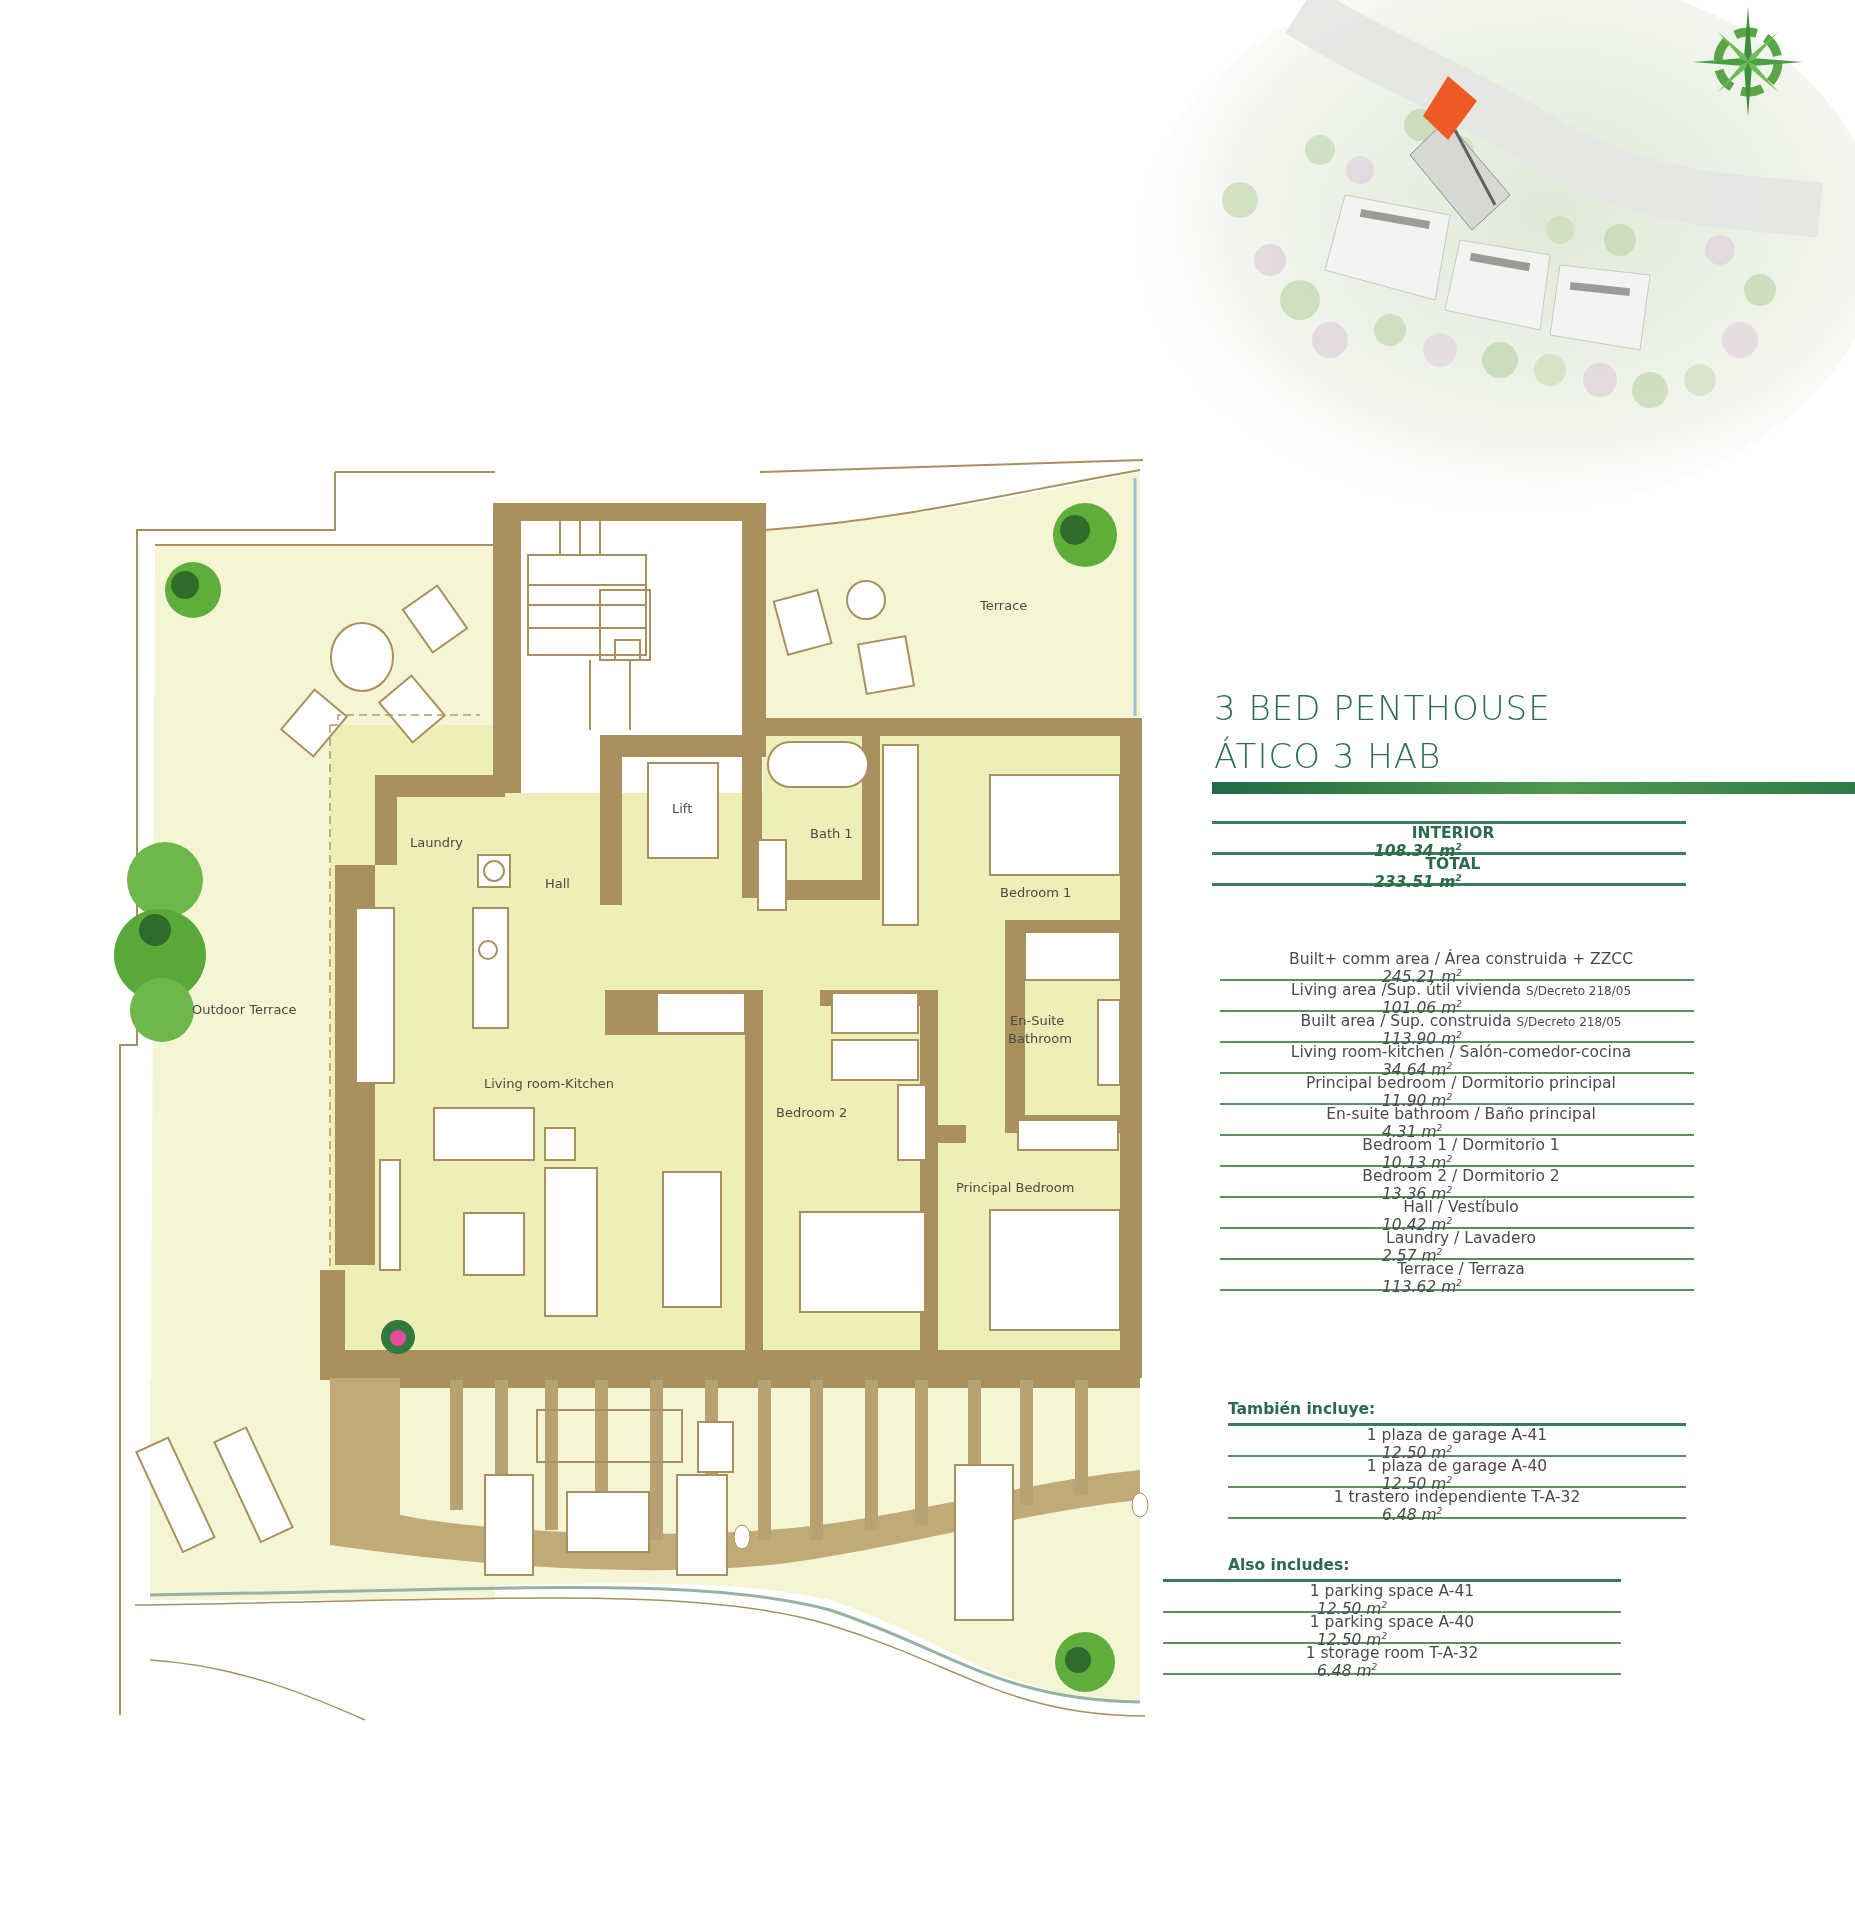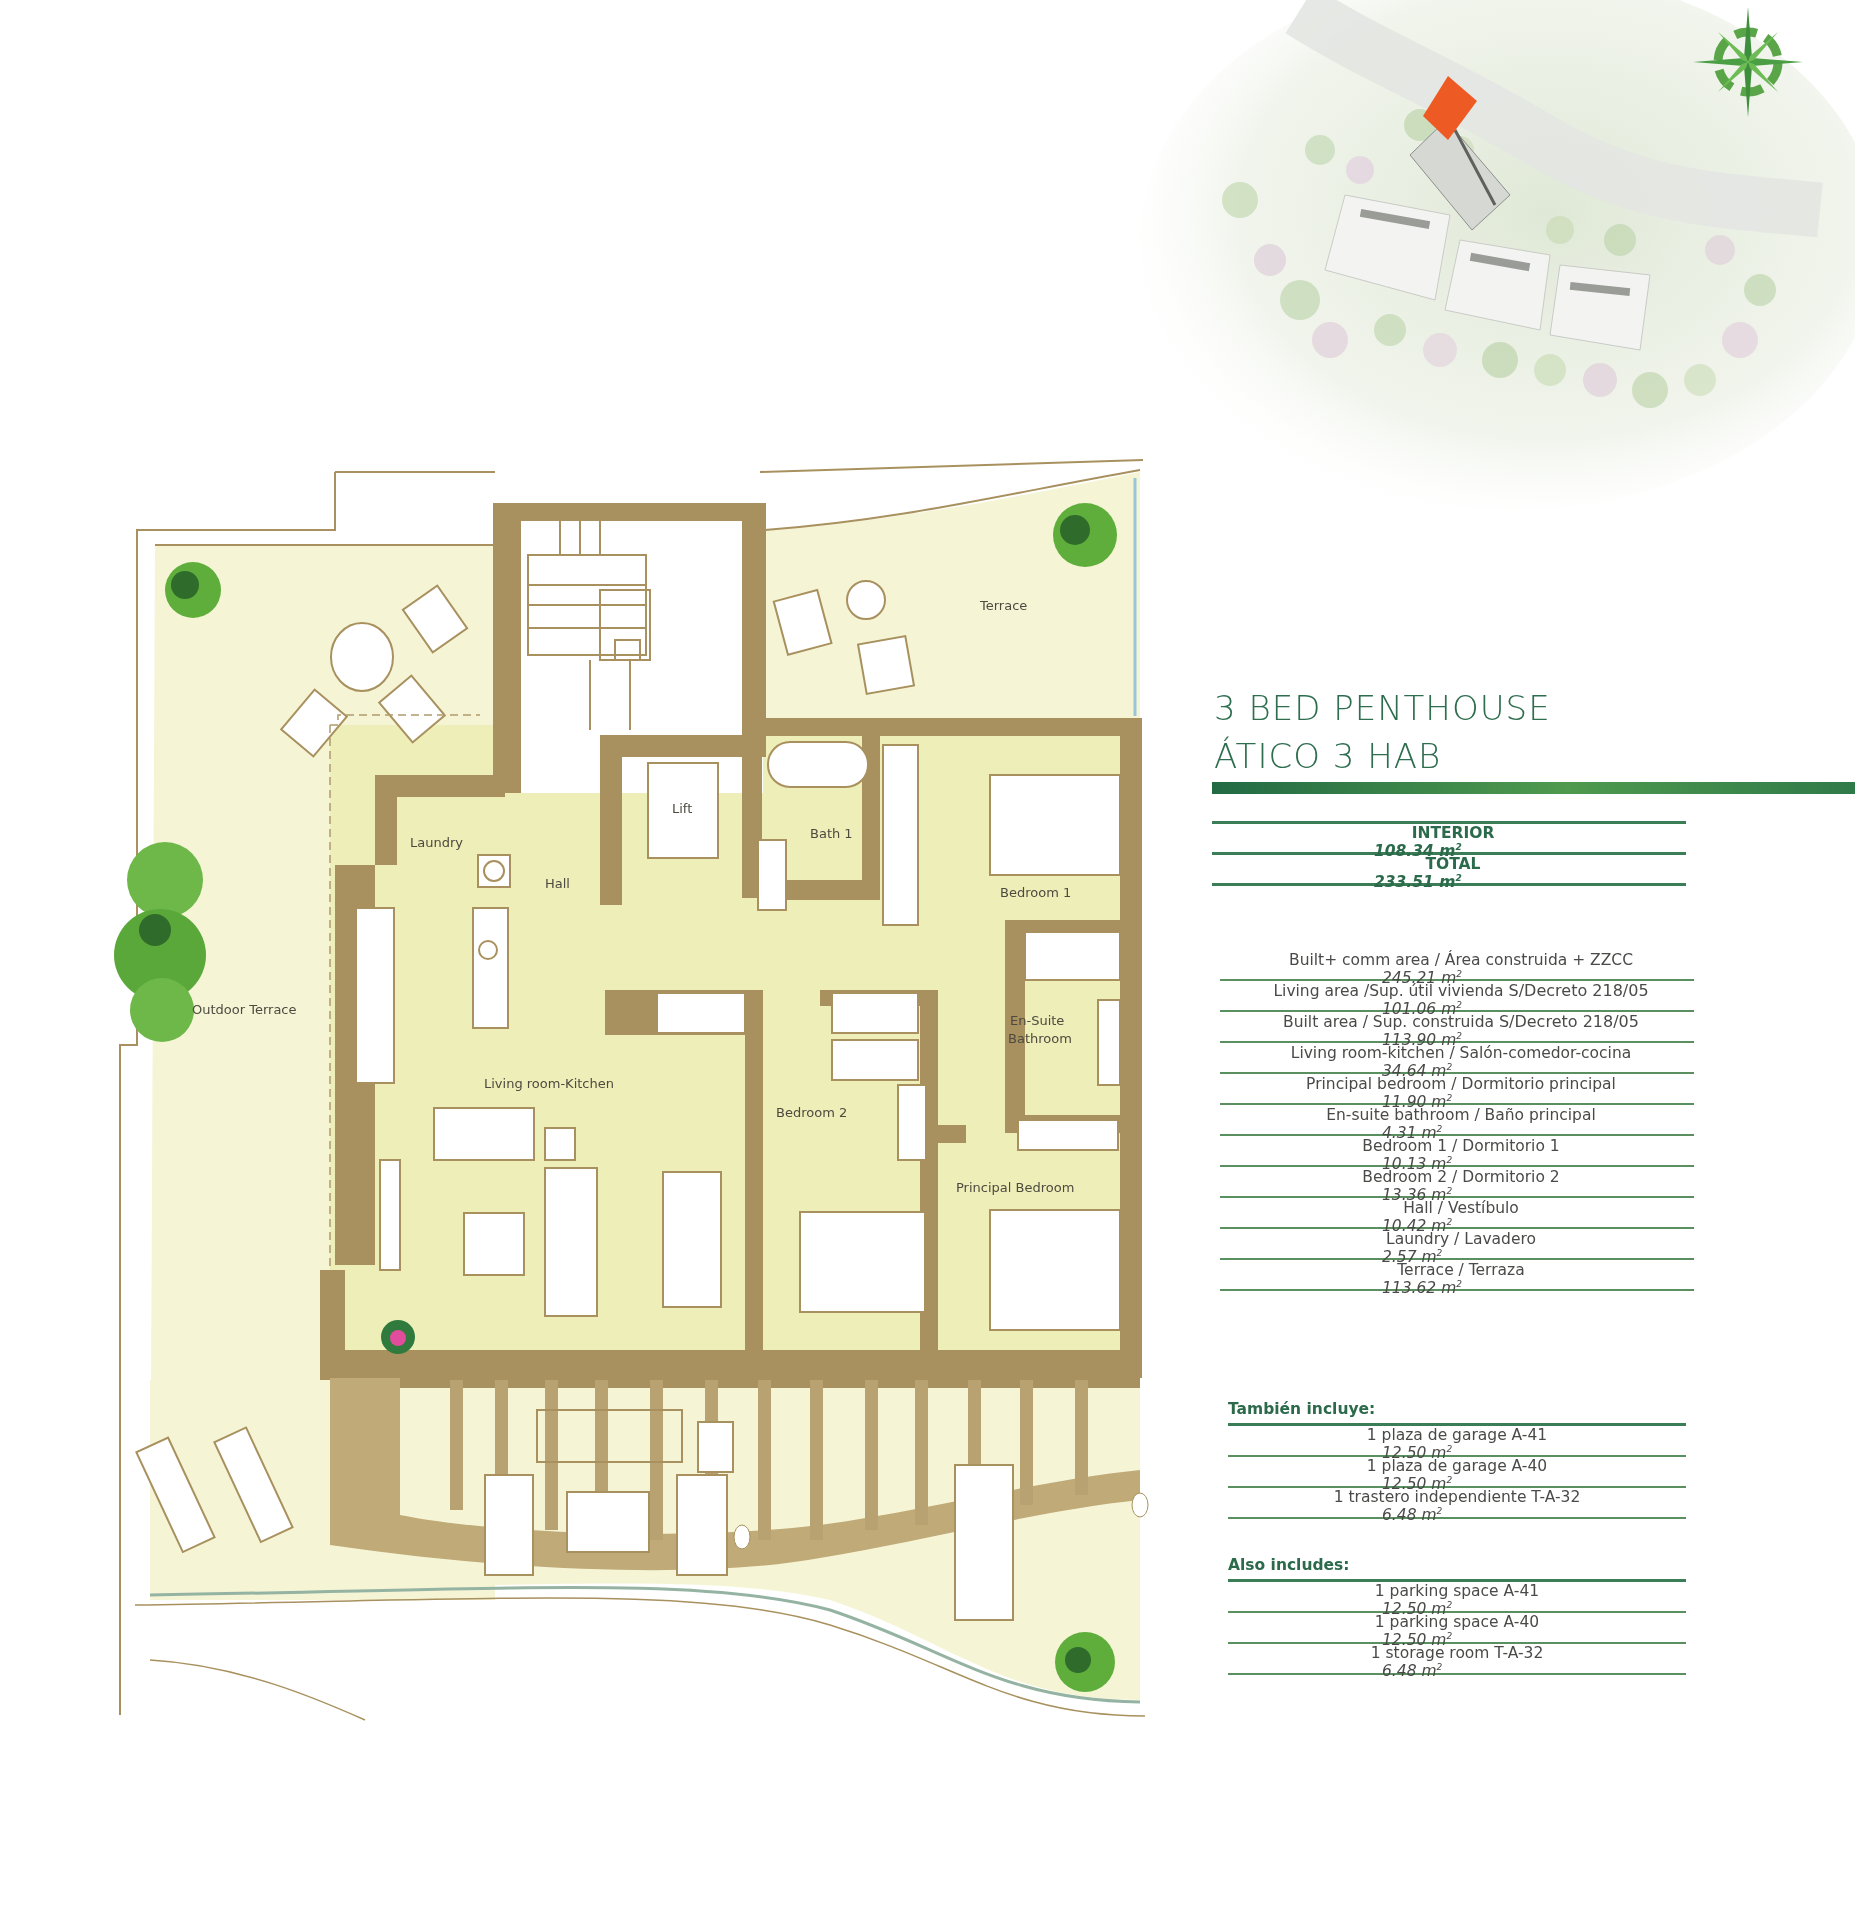--- a/index.html
+++ b/index.html
@@ -7,21 +7,21 @@
   #siteplan{position:absolute;left:1120px;top:0;width:735px;height:510px;}
   #floorplan{position:absolute;left:110px;top:450px;width:1060px;height:1290px;}
   .fp-label{font-family:"DejaVu Sans",sans-serif;font-size:13px;fill:#4d4a40;}
   .title{position:absolute;left:1214px;font-family:"DejaVu Sans",sans-serif;font-weight:300;color:#2e6e4f;font-size:34px;letter-spacing:1px;line-height:40px;white-space:nowrap;margin-top:20px;}
   .gbar{position:absolute;left:1212px;top:782px;width:643px;height:12px;background:linear-gradient(90deg,#226a44 0%,#4f9a4e 55%,#2f7a49 100%);}
   .tbl{position:absolute;left:1212px;width:474px;}
   .row{position:relative;height:31px;border-bottom:3px solid #3a7d56;box-sizing:border-box;display:flex;align-items:center;justify-content:space-between;flex-direction:column;}
   .row.thin{border-bottom:2.5px solid #5a8f5f;}
   .row .lbl{padding-left:8px;font-size:15.5px;color:#4a4a48;white-space:nowrap;}
   .row .val{width:88px;text-align:left;padding-right:62px;font-size:15.5px;color:#4a4a48;white-space:nowrap;font-style:italic;}
-  .row .lbl small{font-size:16px;}
+  .row .lbl small{font-size:12px;}
   .summary .lbl,.summary .val{font-weight:bold;color:#2b6a4a;}
   .summary .lbl .paren{font-weight:normal;}
   .topline{height:3px;background:#3a7d56;}
   .secthead{position:absolute;left:1228px;font-size:15.5px;font-weight:bold;color:#2b6a4a;}
   sup{font-size:9px;vertical-align:6px;}
 </style>
 </head>
 <body>
 
 <svg id="siteplan" viewBox="0 0 735 510">
@@ -331,21 +331,21 @@
       <span class="lbl" style="padding-left:0">1 plaza de garage A-40</span>
       <span class="val"><span>12.50 m</span><sup>2</sup></span>
     </div>
   <div class="row thin">
       <span class="lbl" style="padding-left:0">1 trastero independiente T-A-32</span>
       <span class="val"><span>6.48 m</span><sup>2</sup></span>
     </div>
 </div>
 
 <div class="secthead" style="top:1556px;">Also includes:</div>
-<div class="tbl" style="top:1579px;left:1228px;width:458px;">
+<div class="tbl" style="top:1579px;left:1163px;width:458px;">
   <div class="topline"></div>
   <div class="row thin">
       <span class="lbl" style="padding-left:0">1 parking space A-41</span>
       <span class="val"><span>12.50 m</span><sup>2</sup></span>
     </div>
   <div class="row thin">
       <span class="lbl" style="padding-left:0">1 parking space A-40</span>
       <span class="val"><span>12.50 m</span><sup>2</sup></span>
     </div>
   <div class="row thin">

